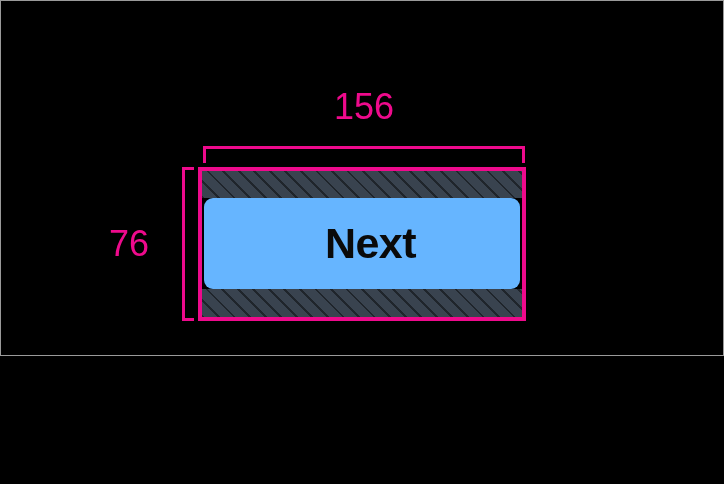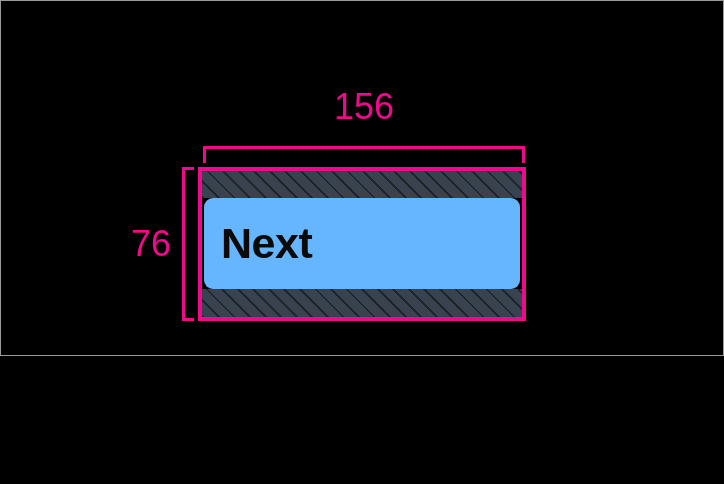--- a/index.html
+++ b/index.html
@@ -53,20 +53,21 @@
   .button-surface {
     position: absolute;
     left: 2px;
     right: 2px;
     top: 27px;
     bottom: 28px;
     background: #66b5ff;
     border-radius: 9px;
     display: flex;
     align-items: center;
+    justify-content: center;
     padding-left: 17px;
   }
   .button-label {
     color: #0a0a0a;
     font-size: 43px;
     font-weight: bold;
     letter-spacing: -0.5px;
     line-height: 1;
     font-family: "Liberation Sans", sans-serif;
   }
@@ -108,21 +109,20 @@
     box-sizing: border-box;
     border: 3px solid #ee0a8c;
     border-right: none;
   }
 
   .dim-height-label {
     position: absolute;
     left: 108px;
     top: 225px;
     width: 62px;
-    text-align: right;
     color: #ee0a8c;
     font-size: 36px;
     line-height: 1;
     font-family: "Liberation Sans", sans-serif;
   }
 </style>
 </head>
 <body>
 
 <div class="screen">

